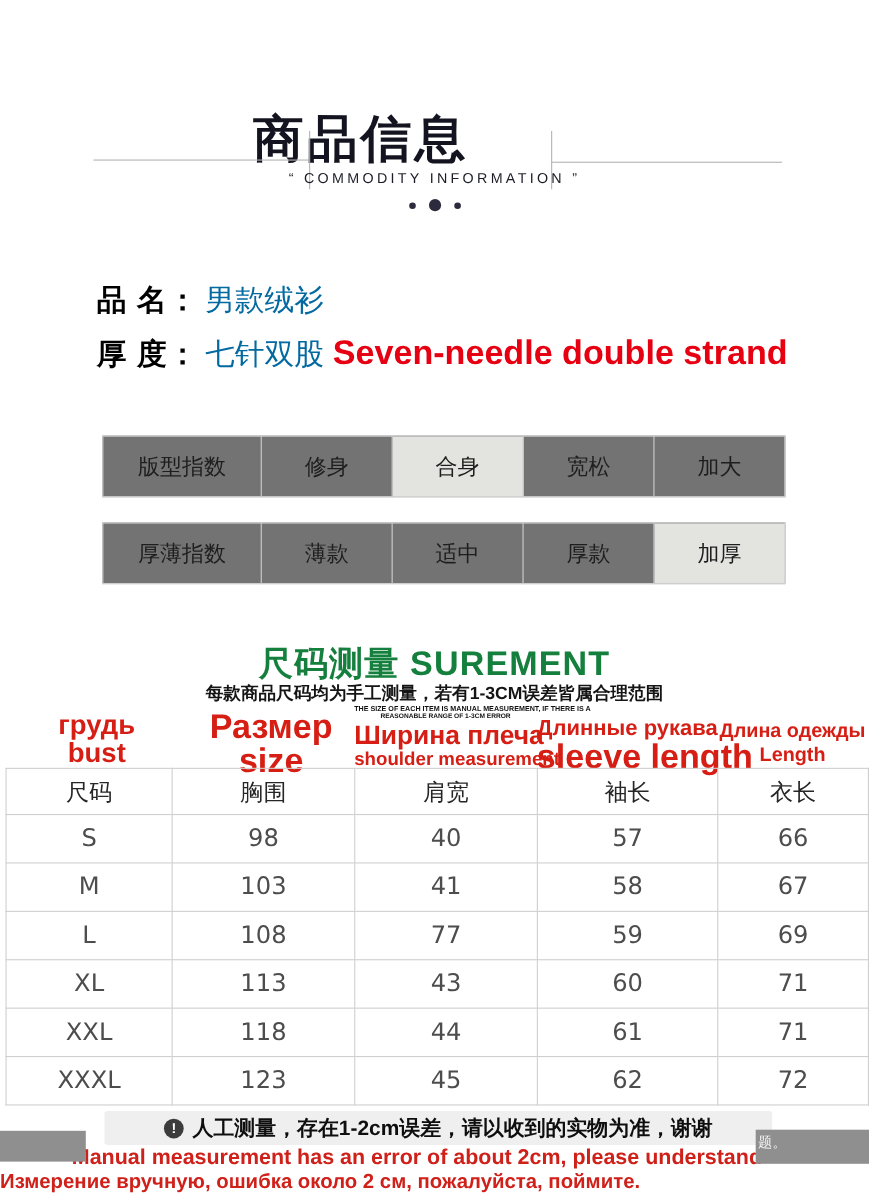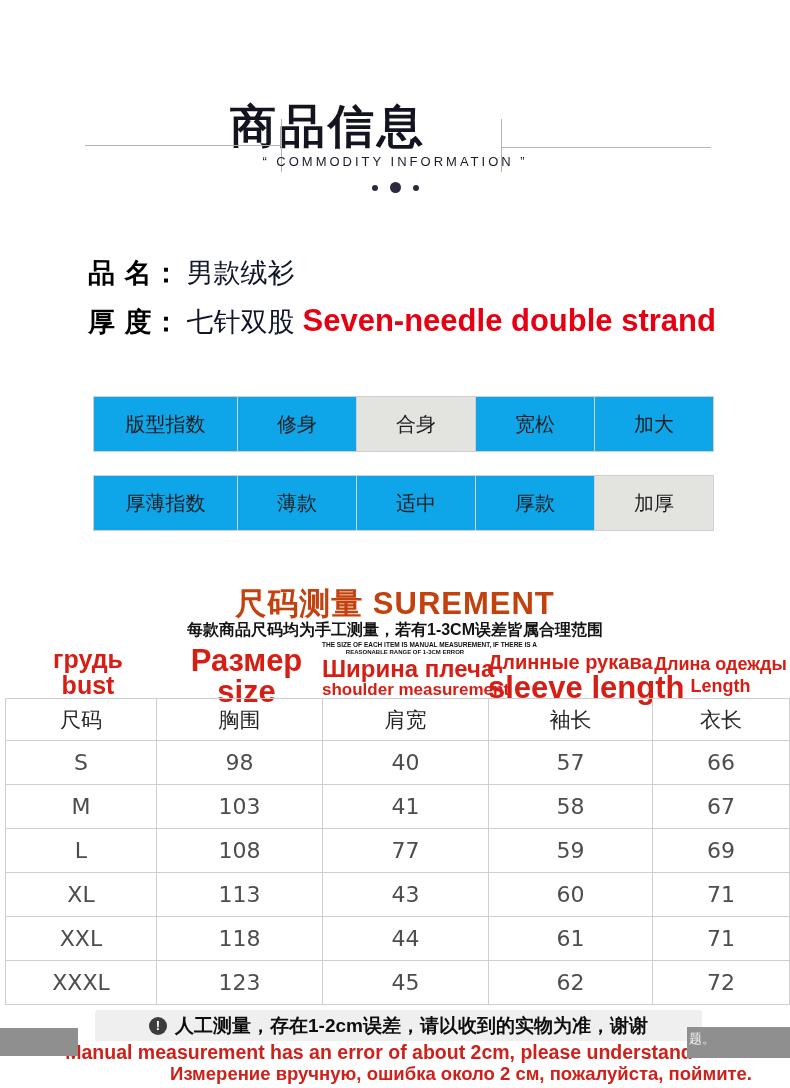--- a/index.html
+++ b/index.html
@@ -22,34 +22,34 @@
   .vline-r { top:119px; left:501px; width:1px;  height:53px; }
   .dots { top:178px; left:0; width:790px; text-align:center; }
   .dots span { display:inline-block; border-radius:50%; background:#2b2b3d; vertical-align:middle; margin:0 6px; }
   .dot-s { width:6px; height:6px; }
   .dot-b { width:11px; height:11px; }
 
   
   .prod-row1 { top:255px; left:88px; font-size:27px; }
   .prod-row2 { top:303px; left:88px; font-size:27px; white-space:nowrap;text-align:center; }
   .plabel { font-weight:700; color:#000; letter-spacing:1px; }
-  .pvalue { font-weight:400; color:#0f172a; margin-left:6px;font-family:Liberation Serif, serif; }
+  .pvalue { font-weight:400; color:#0369a1; margin-left:6px;font-family:Liberation Serif, serif; }
   .red-big { color:#e60012; font-weight:700; font-size:31px; margin-left:8px; }
 
   
-  table.fit { border-collapse:collapse; table-layout:fixed; width:620px; background:#0ea5e9; }
+  table.fit { border-collapse:collapse; table-layout:fixed; width:620px; background:#737373; }
   table.fit td { border:1px solid #cfcfcf; height:55px; text-align:center;
     font-size:20px; color:#1e1e1e; font-weight:500; }
   td.hl { background:#e3e3e0; }
   .fit1 { top:396px; left:93px; }
   .fit2 { top:475px; left:93px; }
 
   
   .sz-title { top:583px; left:0; width:790px; text-align:center;
-    font-size:31px; font-weight:700; color:#c2410c; letter-spacing:1px; }
+    font-size:31px; font-weight:700; color:#15803d; letter-spacing:1px; }
   .sz-note { top:620px; left:0; width:790px; text-align:center;
     font-size:16px; font-weight:600; color:#141414; }
 
   
   .szh { top:641px; left:5px; width:784px; display:flex; }
   .szh .col { text-align:center; }
   .szh .c1 { width:151px; padding-top:4px; }
   .szh .c2 { width:166px; padding-top:5px; }
   .szh .c3 { width:166px; padding-top:0; }
   .szh .c4 { width:164px; padding-top:11px;text-align:right; }
@@ -75,21 +75,21 @@
 
   
   .notice-bar { top:1010px; left:95px; width:607px; height:31px; background:#efefef;
     border-radius:3px; display:flex; align-items:center; justify-content:center; z-index:1; }
   .warn-ic { display:inline-block; width:18px; height:18px; border-radius:50%;
     background:#3c3c3c; color:#fff; font-size:13px; font-weight:700; text-align:center;
     line-height:18px; margin-right:8px; flex:0 0 auto; }
   .notice-cn { font-size:19px; font-weight:600; color:#0e0e0e; white-space:nowrap; }
   .notice-en { top:1041px; left:0; width:758px; text-align:center;
     font-size:19.5px; font-weight:700; color:#cf201a; }
-  .notice-ru { top:1063px; left:0; width:752px; text-align:right;
+  .notice-ru { top:1063px; left:0; width:752px; text-align:left;
     font-size:18.5px; font-weight:700; color:#cf201a; }
   .gray-blk { background:#8f8f8f; z-index:2; }
   .gray-l { top:1028px; left:0; width:78px; height:28px; }
   .gray-r { top:1027px; left:687px; width:103px; height:31px; color:#f5f5f5;
     font-size:13px; padding:3px 0 0 2px; }
 </style>
 </head>
 <body>
 
 <div class="abs hdr-title">商品信息</div>

